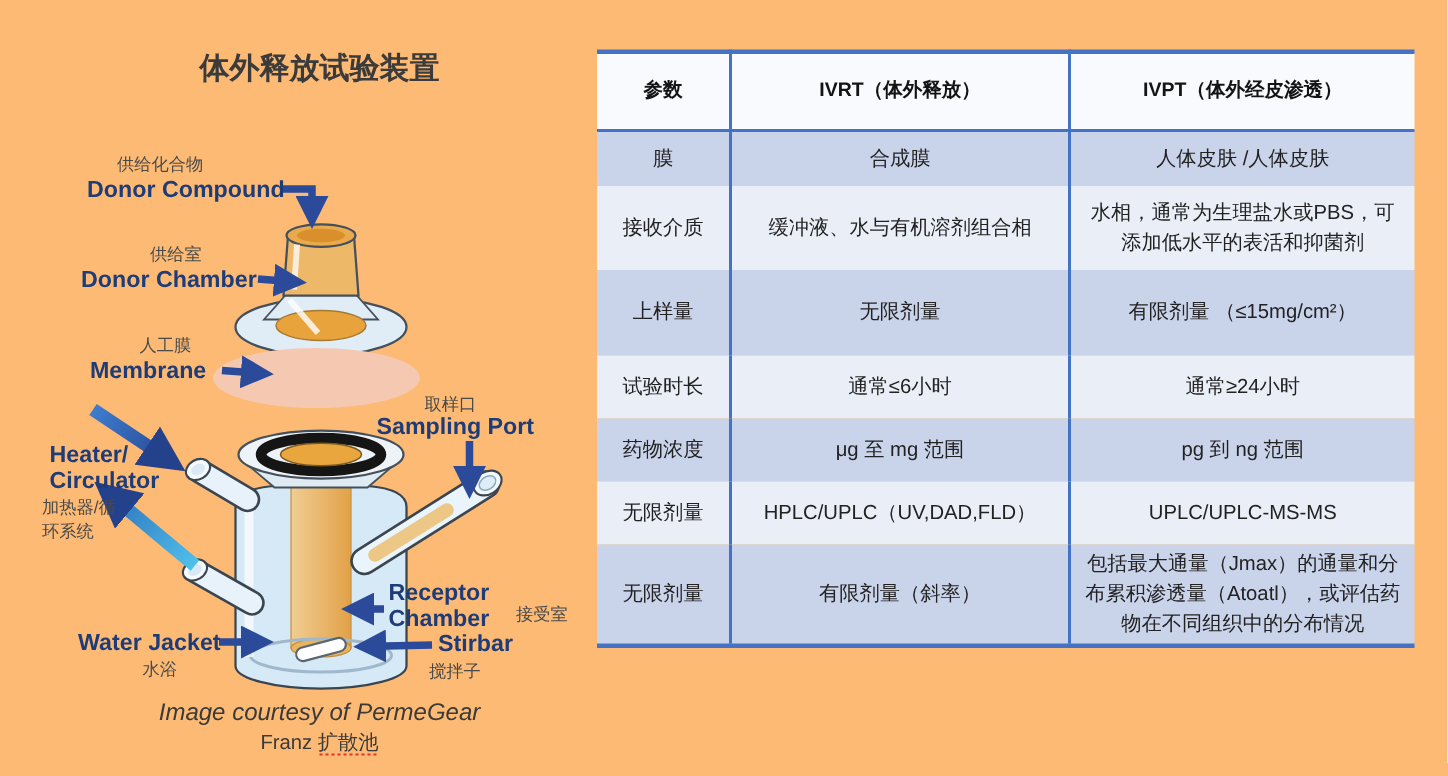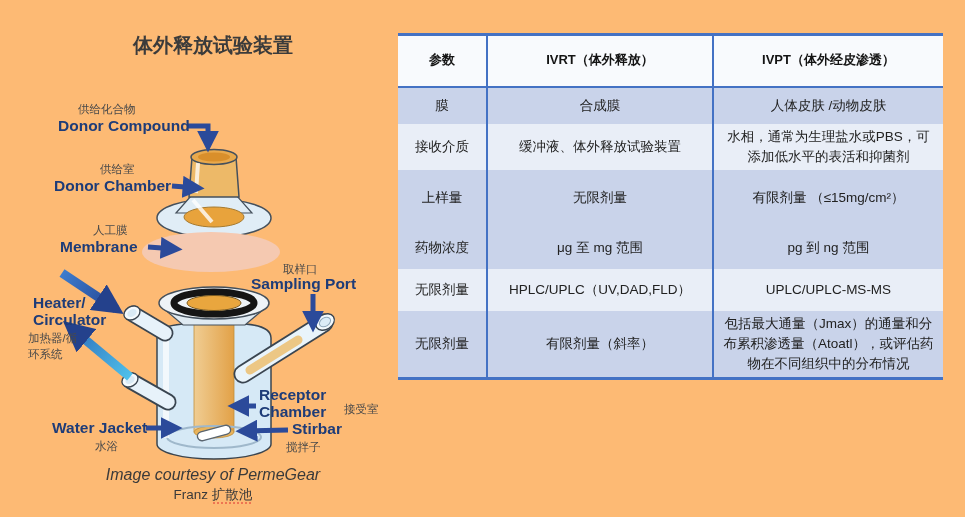--- a/index.html
+++ b/index.html
@@ -19,21 +19,21 @@
   table.cmp{border-collapse:collapse;width:100%;table-layout:fixed;
             font-size:13.5px;color:#222;
             border-top:3px solid #4472c4;border-bottom:3px solid #4472c4;}
   table.cmp th, table.cmp td{text-align:center;vertical-align:middle;
             padding:2px 8px;line-height:1.45;}
   table.cmp thead tr{height:52px;background:#f8fafd;border-bottom:2px solid #4472c4;}
   table.cmp th{font-weight:bold;font-size:13px;color:#141414;}
   table.cmp th+th, table.cmp td+td{border-left:2px solid #4472c4;}
   tr.dark{background:#c9d3ea;}
   tr.light{background:#e9eef7;}
-  tr.rh0{height:37px;} tr.rh1{height:46px;} tr.rh2{height:57px;}
+  tr.rh0{height:37px;} tr.rh1{height:56px;} tr.rh2{height:57px;}
   tr.rh3{height:42px;} tr.rh4{height:42px;margin-top:24px;} tr.rh5{height:42px;}
   tr.rh6{height:68px;}
 </style>
 </head>
 <body>
 
 <div id="stage">
 
   <svg id="diagram-svg" width="398" height="517" viewBox="0 0 398 517" xmlns="http://www.w3.org/2000/svg">
     <defs>
@@ -170,32 +170,37 @@
         <tr>
           <th>参数</th>
           <th>IVRT（体外释放）</th>
           <th>IVPT（体外经皮渗透）</th>
         </tr>
       </thead>
       <tbody>
         <tr class="dark rh0">
           <td>膜</td>
           <td>合成膜</td>
-          <td>人体皮肤 /动物皮肤</td>
+          <td>人体皮肤 /人体皮肤</td>
         </tr>
         <tr class="light rh1">
           <td>接收介质</td>
-          <td>缓冲液、体外释放试验装置</td>
+          <td>缓冲液、水与有机溶剂组合相</td>
           <td>水相，通常为生理盐水或PBS，可添加低水平的表活和抑菌剂</td>
         </tr>
         <tr class="dark rh2">
           <td>上样量</td>
           <td>无限剂量</td>
           <td>有限剂量 （≤15mg/cm²）</td>
         </tr>
+        <tr class="light rh3">
+          <td>试验时长</td>
+          <td>通常≤6小时</td>
+          <td>通常≥24小时</td>
+        </tr>
         <tr class="dark rh4">
           <td>药物浓度</td>
           <td>μg 至 mg 范围</td>
           <td>pg 到 ng 范围</td>
         </tr>
         <tr class="light rh5">
           <td>无限剂量</td>
           <td>HPLC/UPLC（UV,DAD,FLD）</td>
           <td>UPLC/UPLC-MS-MS</td>
         </tr>

